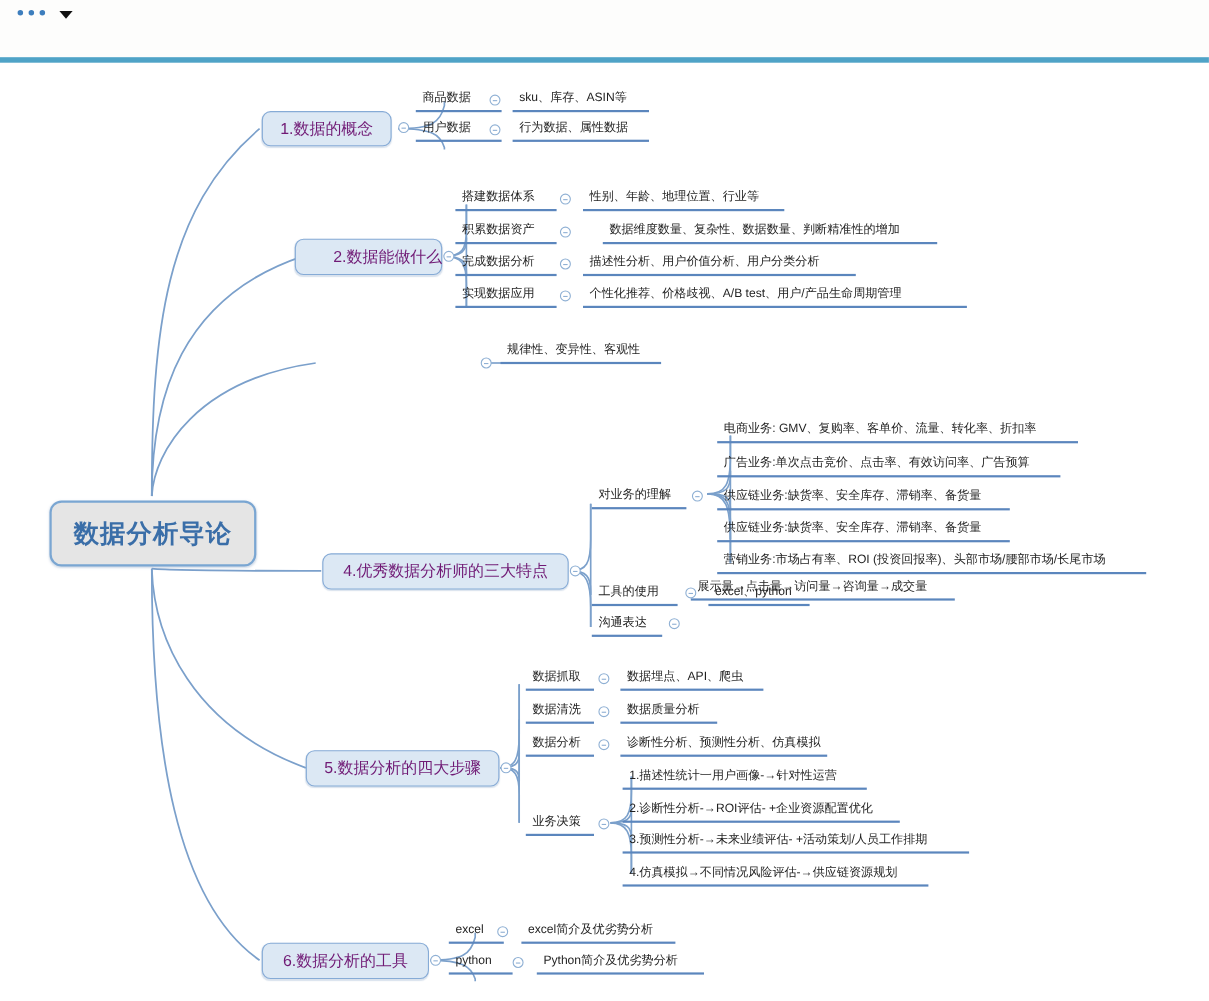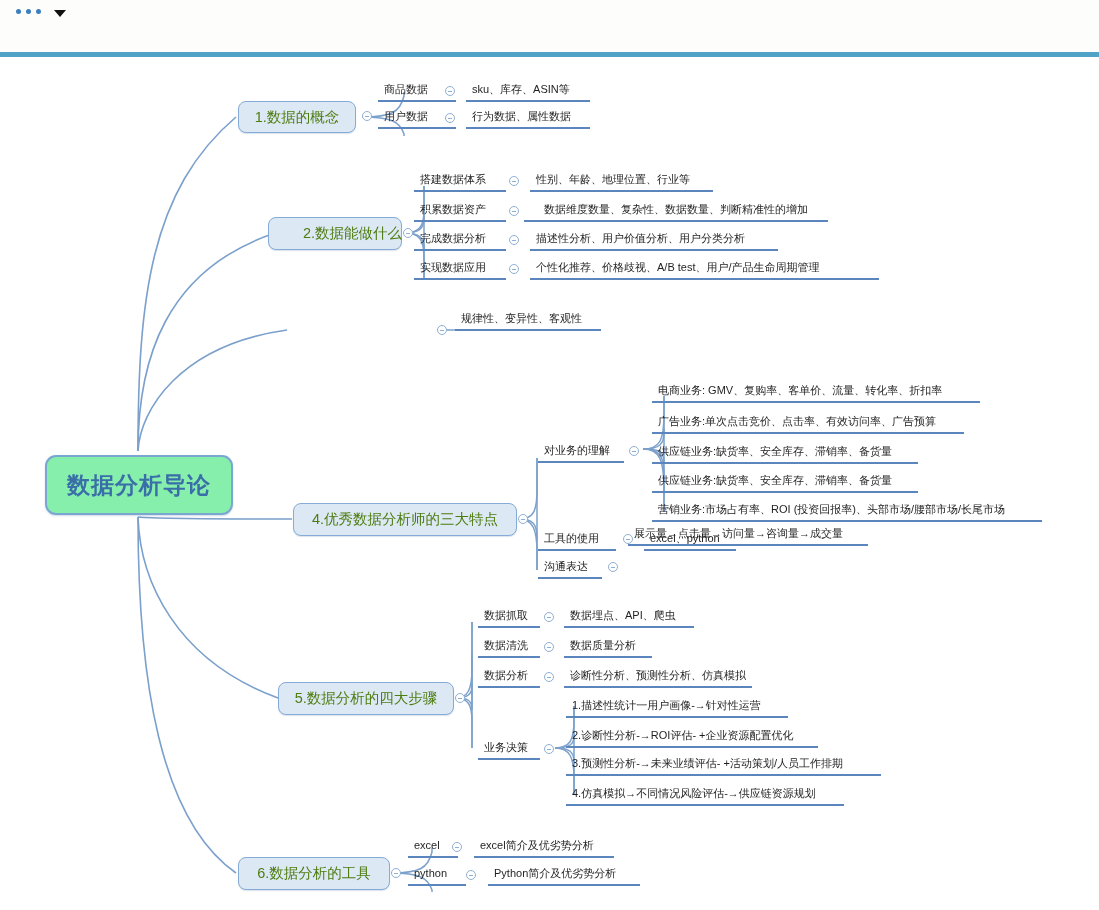--- a/index.html
+++ b/index.html
@@ -48,37 +48,37 @@
   
   #wires {
     position: absolute; left: 0; top: 0;
     width: 1099px; height: 910px;
     pointer-events: none;
   }
 
   
   .root-node {
     position: absolute;
-    background: #86efac;
+    background: #e5e5e5;
     border: 2px solid #7aa6d2;
     border-radius: 11px;
     color: #3a6ea8;
     font-weight: bold;
     font-size: 23px;
     display: flex; align-items: center; justify-content: center;
     letter-spacing: 1px;
     cursor: pointer;
     box-shadow: 0 1px 2px rgba(120,150,185,.35);
   }
   .main-node {
     position: absolute;
     background: #dce8f4;
     border: 1.4px solid #86abd6;
     border-radius: 8px;
-    color: #4d7c0f;
+    color: #701a75;
     font-size: 14.5px;
     display: flex; align-items: center; justify-content: center;
     padding: 0 9px;
     white-space: nowrap;
     cursor: pointer;
     box-shadow: 0 1px 1px rgba(130,160,195,.3);
   }
 
   
   .leaf {
@@ -200,21 +200,21 @@
 
   <div class="main-node" style="left:268px; top:217px; width:134px; height:33px;padding-left:44px;">2.数据能做什么</div>
   <div class="toggle small" style="left:403px; top:228px;"></div>
 
   <div class="leaf u" style="left:414px; top:170px; width:92px;">搭建数据体系</div>
   <div class="toggle small" style="left:509px; top:176px;"></div>
   <div class="leaf u" style="left:530px; top:170px; width:183px;">性别、年龄、地理位置、行业等</div>
 
   <div class="leaf u" style="left:414px; top:200px; width:92px;">积累数据资产</div>
   <div class="toggle small" style="left:509px; top:206px;"></div>
-  <div class="leaf u" style="left:524px; top:200px; width:304px;text-align:center;">数据维度数量、复杂性、数据数量、判断精准性的增加</div>
+  <div class="leaf u" style="left:548px; top:200px; width:304px;">数据维度数量、复杂性、数据数量、判断精准性的增加</div>
 
   <div class="leaf u" style="left:414px; top:229px; width:92px;">完成数据分析</div>
   <div class="toggle small" style="left:509px; top:235px;"></div>
   <div class="leaf u" style="left:530px; top:229px; width:248px;">描述性分析、用户价值分析、用户分类分析</div>
 
   <div class="leaf u" style="left:414px; top:258px; width:92px;">实现数据应用</div>
   <div class="toggle small" style="left:509px; top:264px;"></div>
   <div class="leaf u" style="left:530px; top:258px; width:349px;">个性化推荐、价格歧视、A/B test、用户/产品生命周期管理</div>
 
   <div class="toggle small" style="left:437px; top:325px;"></div>

